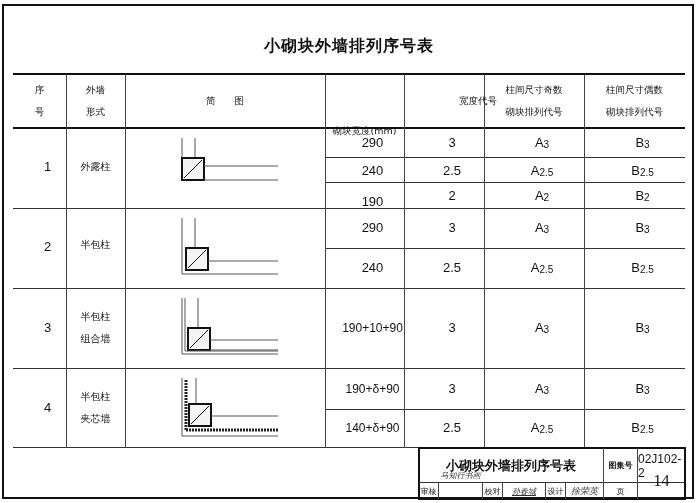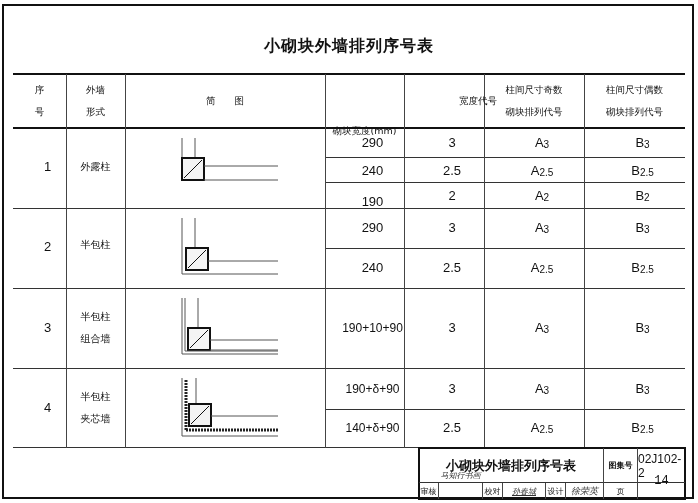--- a/index.html
+++ b/index.html
@@ -219,13 +219,13 @@
 <div class="tbtxt" style="left:604px; top:449px; width:33px; height:33px; font-size:8px; font-weight:bold;">图集号</div>
 <div class="tbtxt" style="left:638px; top:449px; width:47px; height:33px; font-size:12px; font-family:'Liberation Sans', sans-serif;">02J102-2</div>
 
 <div class="tbtxt" style="left:419px; top:483px; width:19px; height:16px; font-size:8px;">审核</div>
 <div class="tbtxt" style="left:439px; top:467px; width:43px; height:16px; font-size:8px; font-family:'DejaVu Serif', serif; font-style:italic; color:#333;">马知行书画</div>
 <div class="tbtxt" style="left:483px; top:483px; width:19px; height:16px; font-size:8px;">校对</div>
 <div class="tbtxt" style="left:503px; top:483px; width:42px; height:16px; font-size:8px; font-family:'DejaVu Serif', serif; font-style:italic; color:#333;text-decoration:underline;">孙春城</div>
 <div class="tbtxt" style="left:546px; top:483px; width:19px; height:16px; font-size:8px;">设计</div>
 <div class="tbtxt" style="left:566px; top:483px; width:37px; height:16px; font-size:9px; font-family:'DejaVu Serif', serif; font-style:italic; color:#333;">徐荣英</div>
 <div class="tbtxt" style="left:604px; top:483px; width:33px; height:16px; font-size:8px;">页</div>
-<div class="tbtxt" style="left:638px; top:473px; width:47px; height:16px; font-size:12px; font-family:Liberation Mono, monospace;">14</div>
+<div class="tbtxt" style="left:638px; top:473px; width:47px; height:16px; font-size:16px; font-family:Liberation Serif, serif;">14</div>
 
 </body></html>

